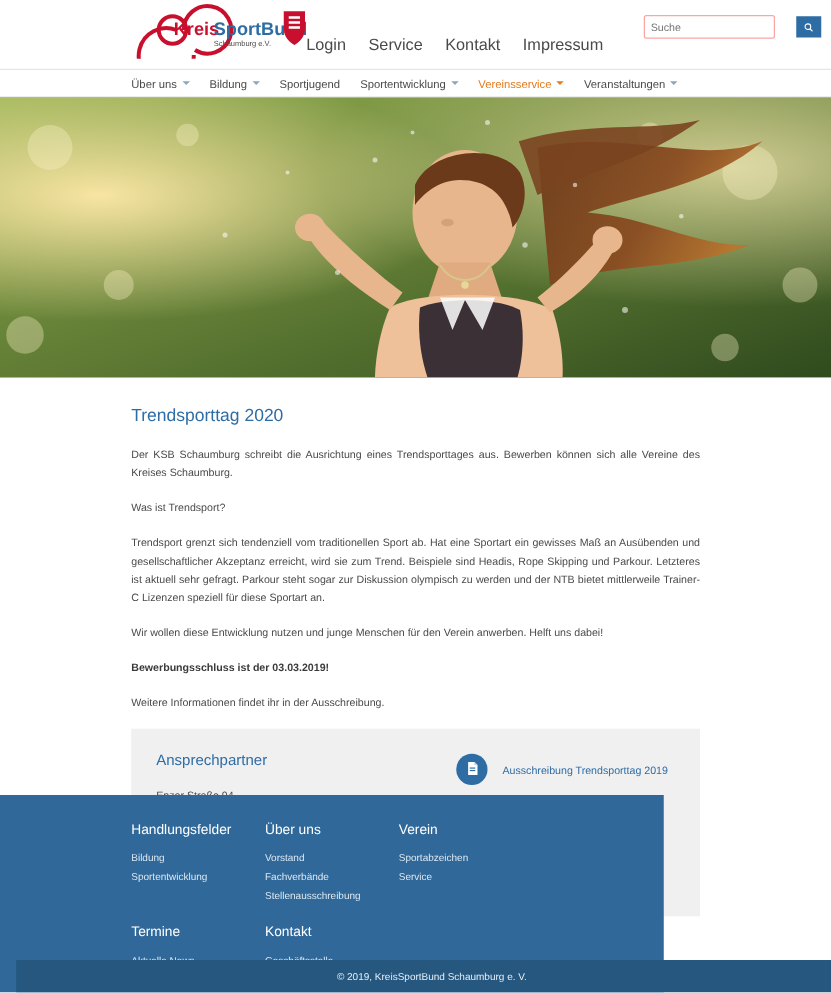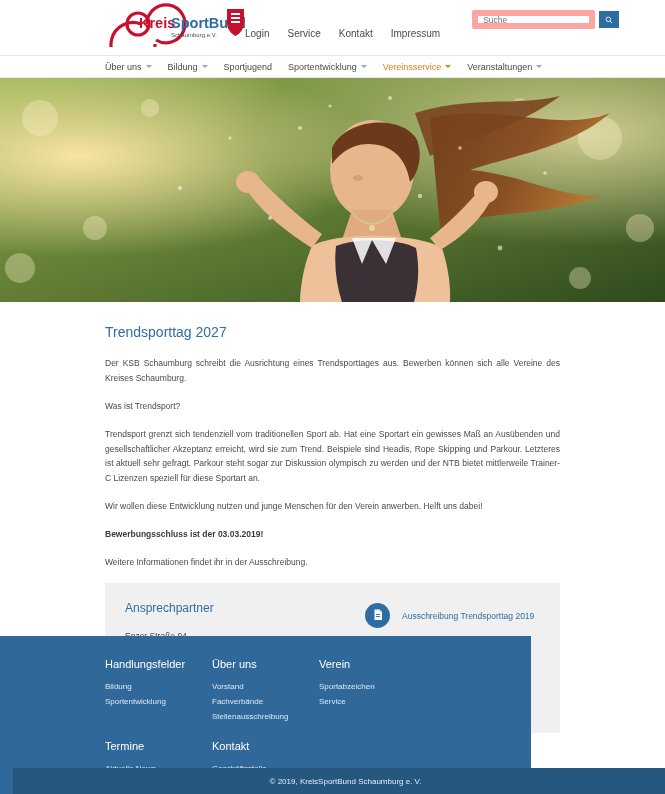--- a/index.html
+++ b/index.html
@@ -31,32 +31,32 @@
   .logo-svg { display:block; }
 
   .top-nav {
     margin-left: auto;
     display: flex;
     align-items: center;
     gap: 18px;
     padding-right: 0;
   }
   .top-nav a {
-    font-size: 10px;
+    font-size: 13px;
     color: #4a4a4a;
     text-decoration: none;
     white-space: nowrap;
     margin-top: 28px;
   }
   .search-box {
     margin-left: 14px;
     margin-right: 105px;
-    width: 123px;
+    width: 105px;
     height: 19px;
-    border: 6px solid #fca5a5;
+    border: 1px solid #fca5a5;
     border-radius: 2px;
     display: flex;
     align-items: center;
     background: #fff;
   }
   .search-box input {
     border: none;
     outline: none;
     flex: 1;
     font-size: 8.5px;
@@ -364,21 +364,21 @@
           <circle cx="500" cy="170" r="2.4"></circle>
         <circle cx="230" cy="60" r="1.6"></circle>
           <circle cx="390" cy="20" r="2"></circle>
         <circle cx="180" cy="110" r="2"></circle>
           <circle cx="545" cy="95" r="1.8"></circle>
       </g>
     </svg>
   </div>
 
   <div class="content">
-    <h1 class="title">Trendsporttag 2027</h1>
+    <h1 class="title">Trendsporttag 2020</h1>
     <p class="body">Der KSB Schaumburg schreibt die Ausrichtung eines Trendsporttages aus. Bewerben können sich alle Vereine des Kreises Schaumburg.</p>
     <p class="body">Was ist Trendsport?</p>
     <p class="body">Trendsport grenzt sich tendenziell vom traditionellen Sport ab. Hat eine Sportart ein gewisses Maß an Ausübenden und gesellschaftlicher Akzeptanz erreicht, wird sie zum Trend. Beispiele sind Headis, Rope Skipping und Parkour. Letzteres ist aktuell sehr gefragt. Parkour steht sogar zur Diskussion olympisch zu werden und der NTB bietet mittlerweile Trainer-C Lizenzen speziell für diese Sportart an.</p>
     <p class="body">Wir wollen diese Entwicklung nutzen und junge Menschen für den Verein anwerben. Helft uns dabei!</p>
     <p class="body strong">Bewerbungsschluss ist der 03.03.2019!</p>
     <p class="body">Weitere Informationen findet ihr in der Ausschreibung.</p>
   </div>
 
   <div class="panel">
     <div class="panel-left">

